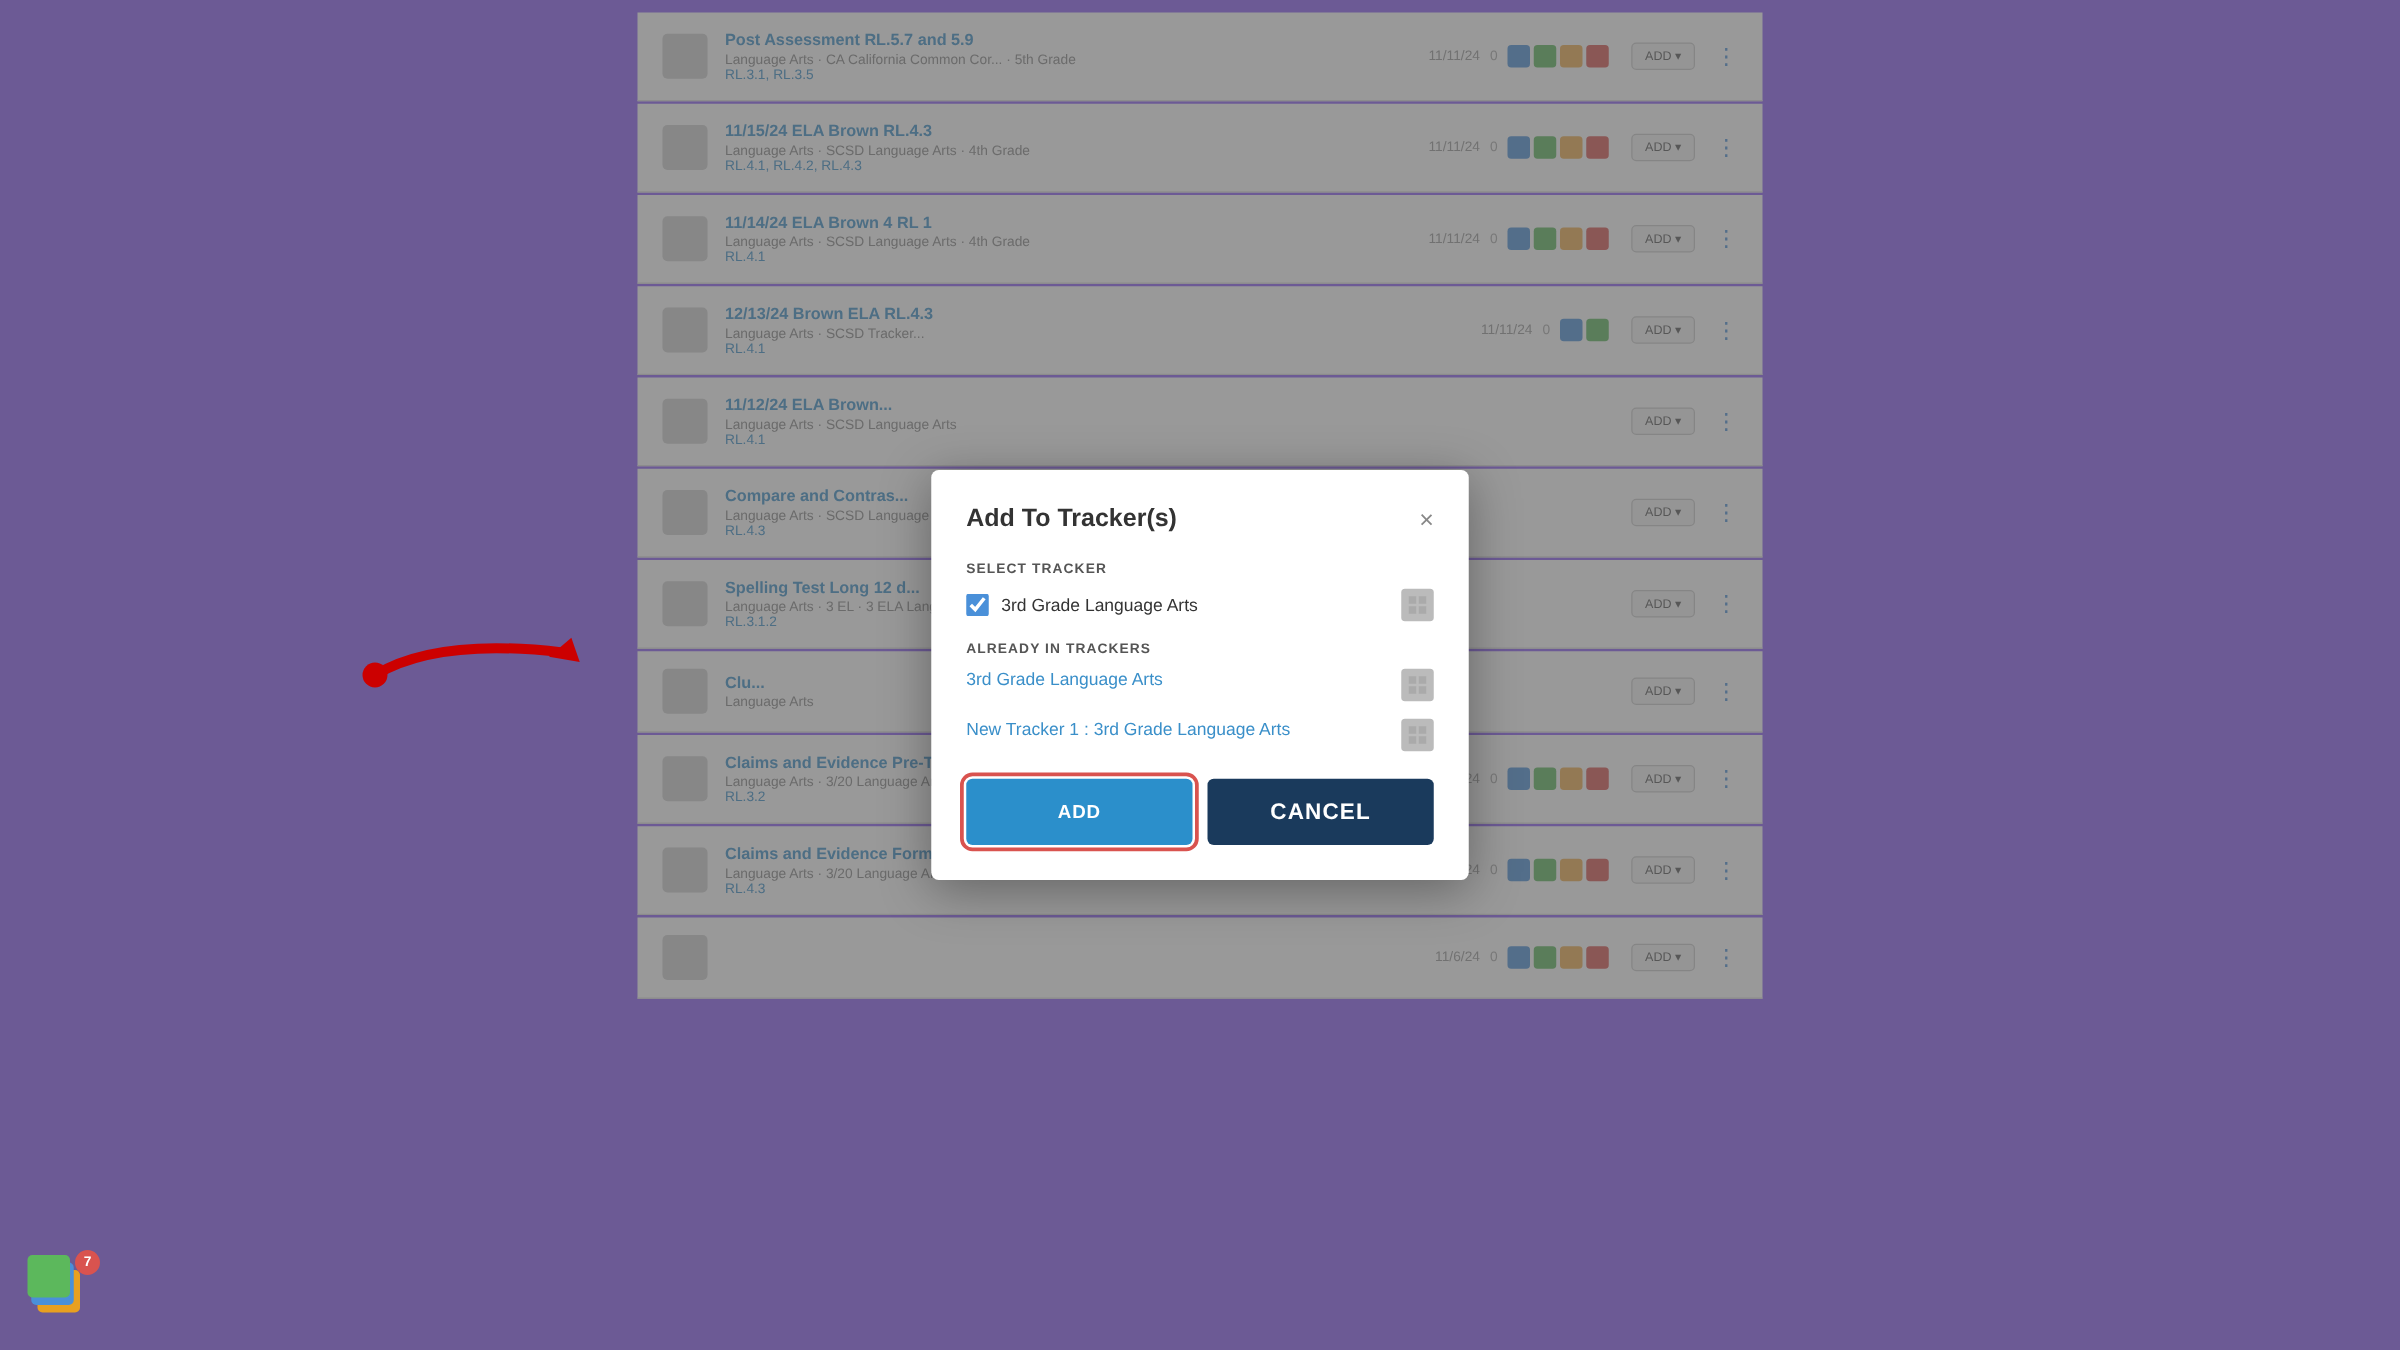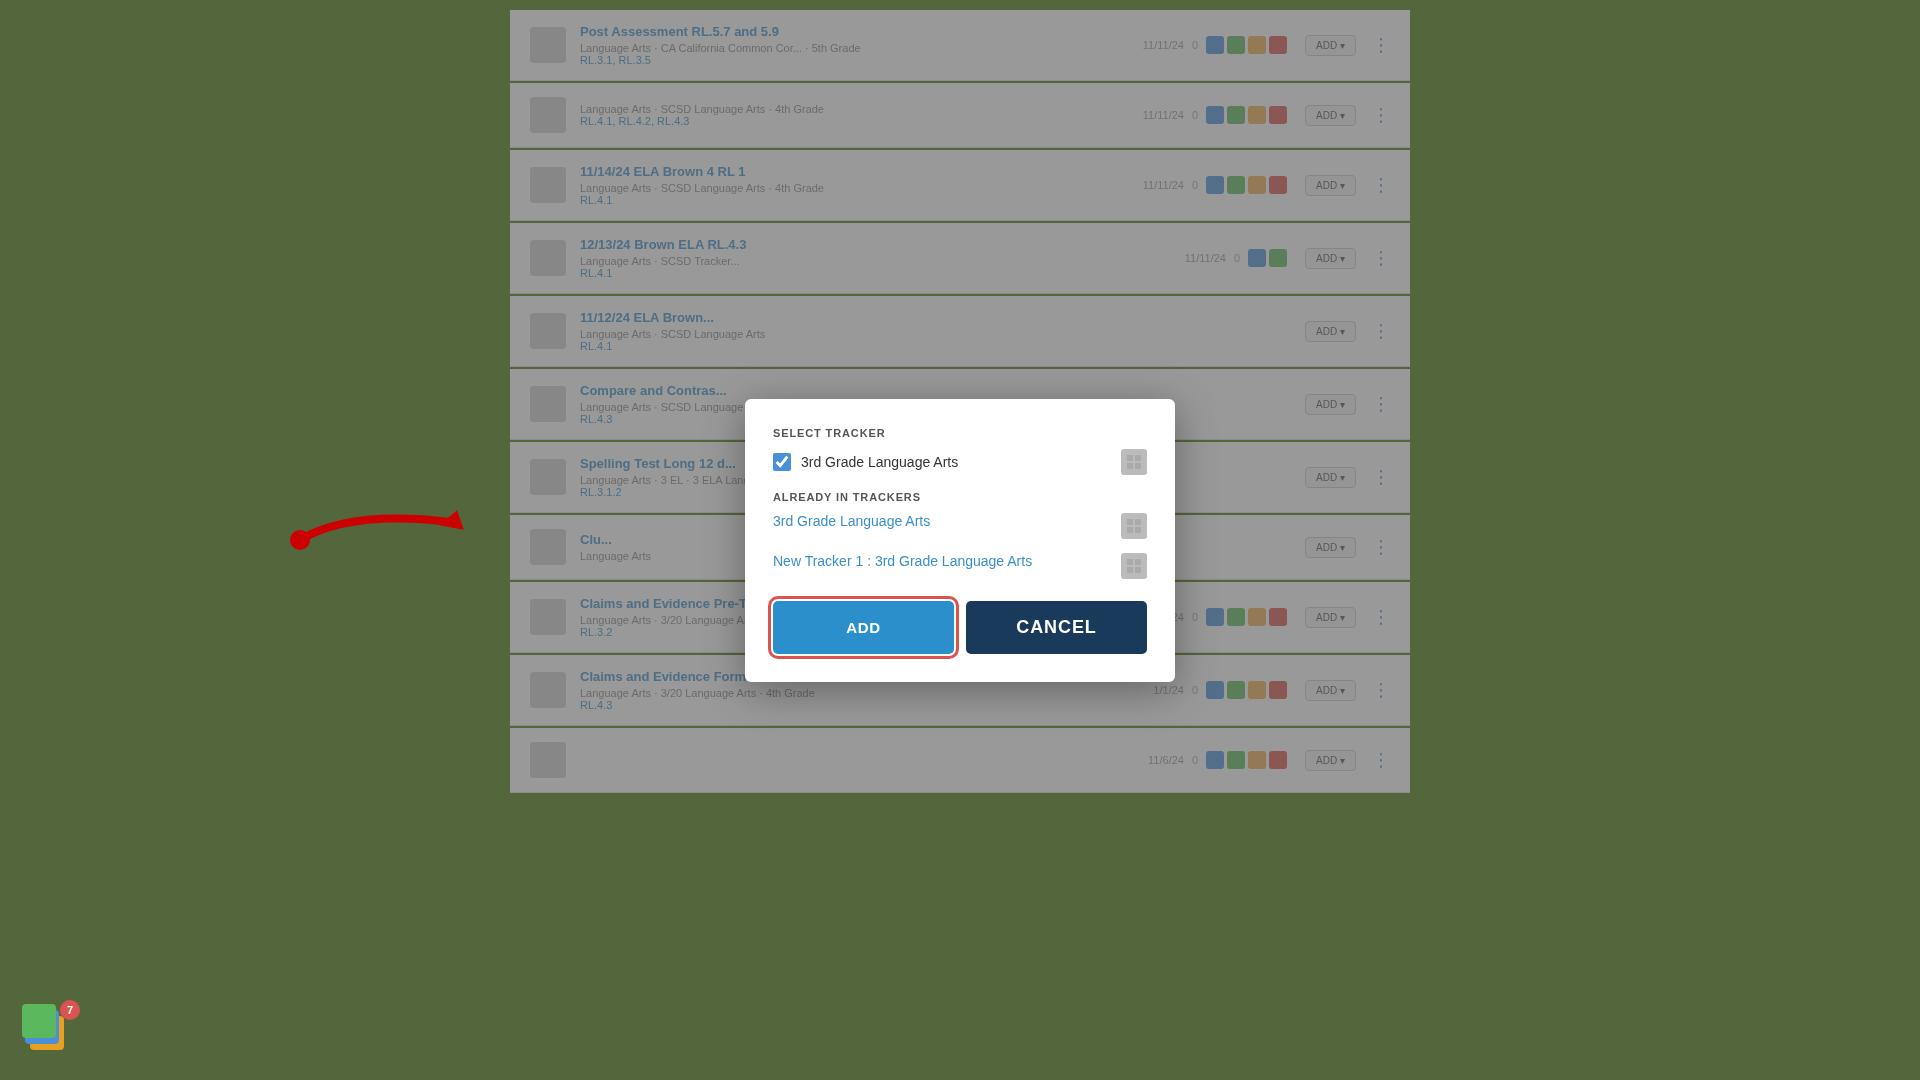--- a/index.html
+++ b/index.html
@@ -9,21 +9,21 @@
       width: 1920px;
       height: 1080px;
       overflow: hidden;
       position: relative;
     }
 
     
     .bg-list {
       width: 100%;
       height: 100%;
-      background: #4d7c0f;
+      background: #8b5cf6;
       position: relative;
       filter: brightness(0.85);
     }
 
     .list-container {
       max-width: 900px;
       margin: 0 auto;
       padding: 10px 0;
     }
 
@@ -323,20 +323,21 @@
           <div class="color-badge badge-red"></div>
         </div>
         <button class="add-btn-small">ADD ▾</button>
         <span class="three-dots">⋮</span>
       </div>
     </div>
 
     <div class="list-row">
       <div class="list-row-icon"></div>
       <div class="list-row-content">
+        <div class="list-row-title">11/15/24 ELA Brown RL.4.3</div>
         <div class="list-row-subtitle">Language Arts · SCSD Language Arts · 4th Grade</div>
         <div class="list-row-subtitle" style="color:#3a8fc9;">RL.4.1, RL.4.2, RL.4.3</div>
       </div>
       <div class="list-row-meta">
         <span class="list-row-date">11/11/24</span>
         <span style="color:#aaa;font-size:11px;">0</span>
         <div class="color-badges">
           <div class="color-badge badge-blue"></div>
           <div class="color-badge badge-green"></div>
           <div class="color-badge badge-yellow"></div>
@@ -494,20 +495,24 @@
         <button class="add-btn-small">ADD ▾</button>
         <span class="three-dots">⋮</span>
       </div>
     </div>
 
   </div>
 </div>
 
 <div class="overlay">
   <div class="modal">
+    <div class="modal-header">
+      <span class="modal-title">Add To Tracker(s)</span>
+      <button class="modal-close">×</button>
+    </div>
 
     <div class="modal-section-label">SELECT TRACKER</div>
 
     <div class="tracker-item">
       <div class="tracker-checkbox-row">
         <input type="checkbox" class="tracker-checkbox" checked="" style="">
         <label class="tracker-label">3rd Grade Language Arts</label>
       </div>
       <div class="tracker-icon">
         <svg width="16" height="16" viewBox="0 0 16 16" fill="none">

